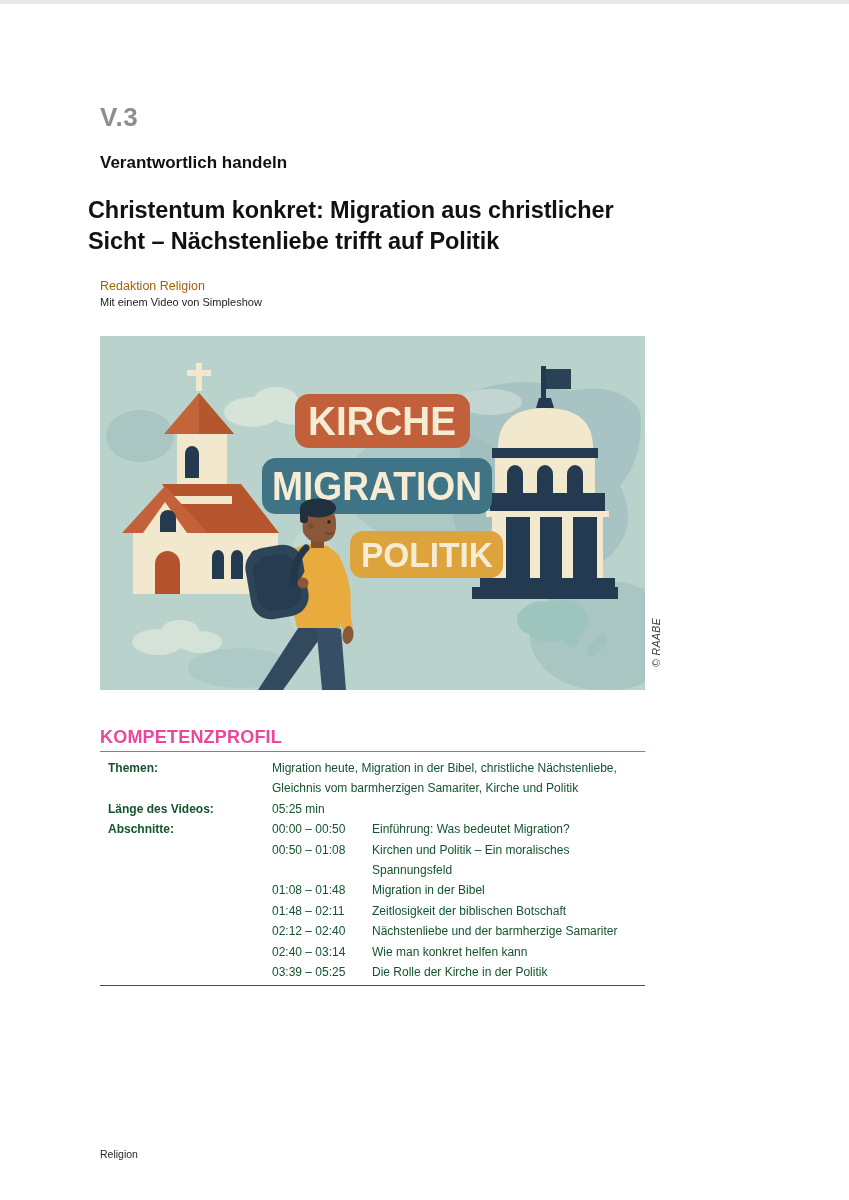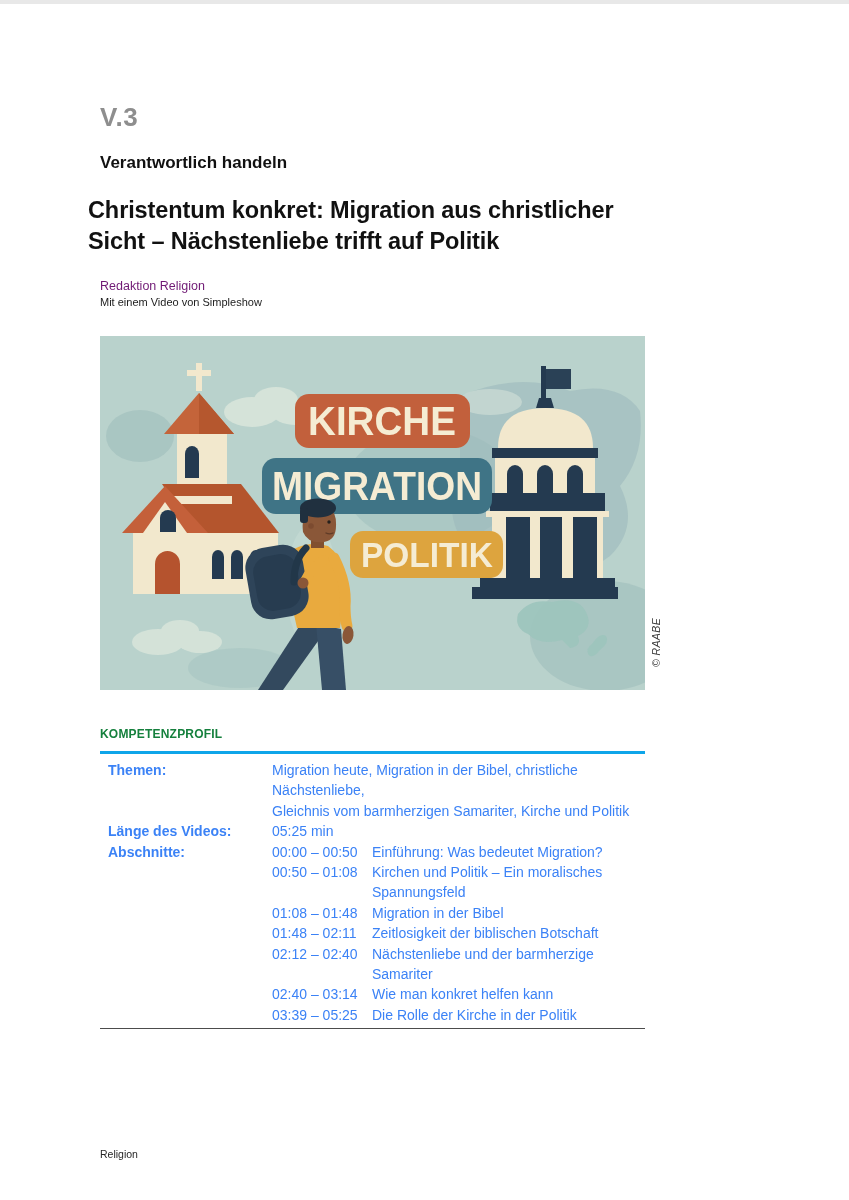--- a/index.html
+++ b/index.html
@@ -5,33 +5,33 @@
   html,body { margin:0; padding:0; background:#e8e8e8; }
   .page {
     position:relative; width:849px; height:1200px; margin:4px auto;
     background:#ffffff; overflow:hidden;
     font-family:"Liberation Sans","DejaVu Sans",sans-serif; color:#1a1a1a;
     -webkit-font-smoothing:antialiased;
   }
   .code { position:absolute; left:100px; top:98px; font-size:26px; font-weight:bold; color:#8e8e8e; letter-spacing:.5px; }
   .series { position:absolute; left:100px; top:149px; font-size:17px; font-weight:bold; color:#111; }
   .title { position:absolute; left:88px; top:191px; width:560px; font-size:23.5px; font-weight:bold; line-height:31px; color:#111; letter-spacing:-.1px; }
-  .author { position:absolute; left:100px; top:275px; font-size:12.5px; color:#701a75; }
+  .author { position:absolute; left:100px; top:275px; font-size:12.5px; color:#a16207; }
   .credit { position:absolute; left:100px; top:292px; font-size:11px; color:#1c1c1c; }
   .figure { position:absolute; left:100px; top:332px; width:545px; height:354px; }
   .figure svg { display:block; }
   .copyright {
     position:absolute; left:650px; top:663px; transform:rotate(-90deg); transform-origin:0 0;
     font-size:10.5px; font-style:italic; color:#3c3c3c; white-space:nowrap; letter-spacing:.4px;
   }
-  .kp-heading { position:absolute; left:100px; top:723px; font-size:12px; font-weight:bold; letter-spacing:.2px; color:#15803d; }
+  .kp-heading { position:absolute; left:100px; top:723px; font-size:18px; font-weight:bold; letter-spacing:.2px; color:#ec4899; }
   .kp-table {
     position:absolute; left:100px; top:747px; width:545px;
-    border-top:3px solid #0ea5e9; border-bottom:1px solid #4c4c4c;
-    padding:6px 0 3px 0; font-size:14px; line-height:20.4px; color:#3b82f6;
+    border-top:1px solid #0ea5e9; border-bottom:1px solid #4c4c4c;
+    padding:6px 0 3px 0; font-size:12px; line-height:20.4px; color:#14532d;
   }
   .kp-row { display:flex; }
   .kp-label { width:172px; padding-left:8px; font-weight:bold; flex:none; box-sizing:border-box; }
   .kp-value { flex:1; }
   .seg { display:flex; }
   .seg-time { width:100px; flex:none; }
   .seg-text { flex:1; }
   .line:empty { display:none; }
   .footer { position:absolute; left:100px; top:1144px; font-size:10.5px; color:#262626;text-align:center; }
 </style>

